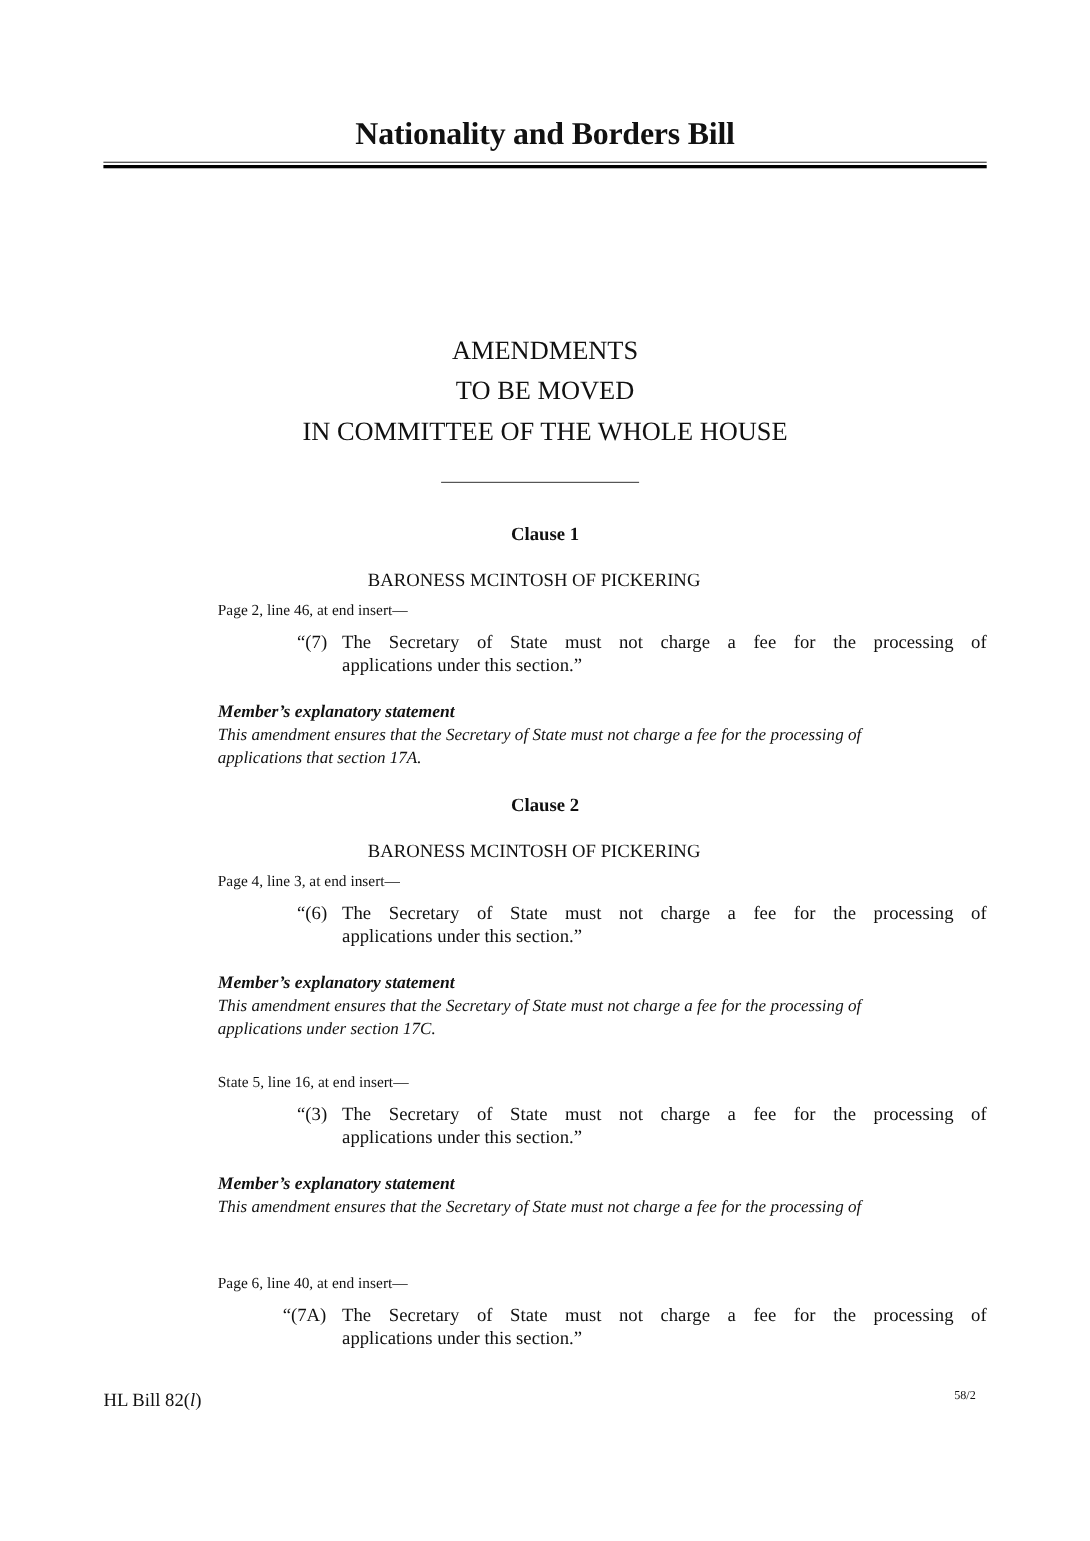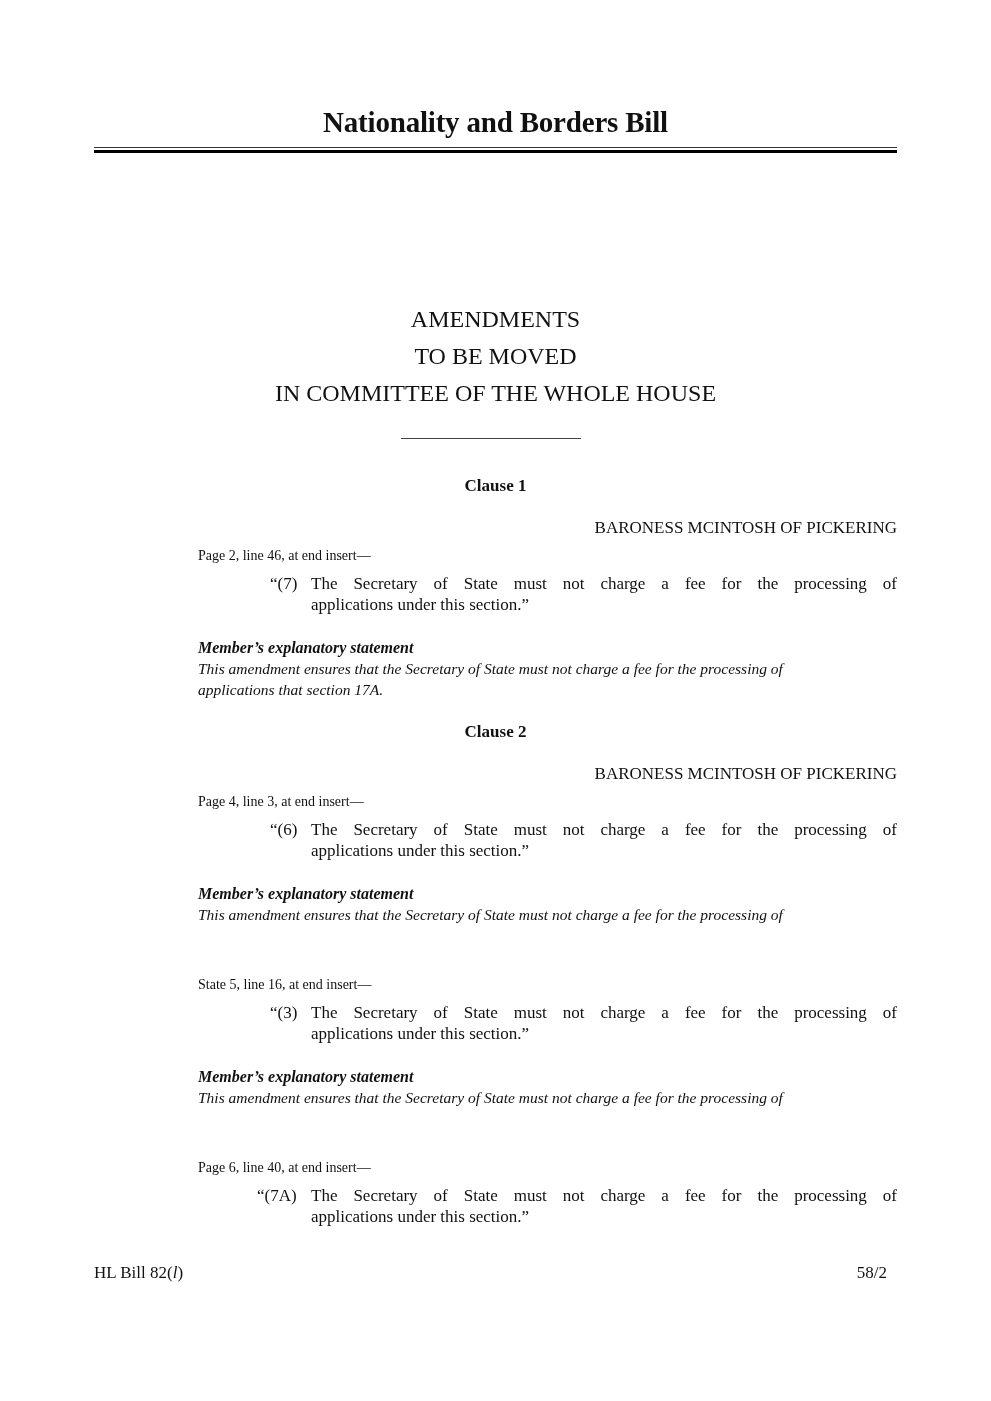--- a/index.html
+++ b/index.html
@@ -43,22 +43,22 @@
       background: #444;
     }
 
     .clause {
       left: 94px; width: 803px;
       text-align: center;
       font-size: 17px;
       font-weight: bold;
     }
     .member {
-      left: 94px; width: 803px;
-      text-align: right;
+      left: 84px; width: 803px;
+      text-align: center;
       font-size: 17px;
     }
     .page-ref {
       left: 198px;
       font-size: 14px;
     }
     .insert {
       left: 198px; width: 699px;
       font-size: 17px;
       line-height: 21px;
@@ -94,21 +94,21 @@
       font-style: italic;
       font-size: 15.5px;
     }
 
     .footer-left {
       left: 94px; top: 1263px;
       font-size: 17px;
     }
     .footer-right {
       right: 104px; top: 1263px;
-      font-size: 17px;
+      font-size: 11px;
     }
   </style>
 </head>
 <body>
 
 <div class="abs title">Nationality and Borders Bill</div>
 <div class="abs rule-thin"></div>
 <div class="abs rule-thick"></div>
 
 <div class="abs heading-line" style="top:306px;">AMENDMENTS</div>
@@ -139,20 +139,21 @@
 <div class="abs insert" style="top:819px;">
   <span class="num" style="left:72px;">“(6)</span>
   <div class="text">
     <span class="l1">The Secretary of State must not charge a fee for the processing of</span>
     <span class="l2">applications under this section.”</span>
   </div>
 </div>
 <div class="abs stmt" style="top:883px;">
   <div class="stmt-title">Member’s explanatory statement</div>
   <div class="stmt-body">This amendment ensures that the Secretary of State must not charge a fee for the processing of</div>
+  <div class="stmt-body">applications under section 17C.</div>
 </div>
 
 <div class="abs page-ref" style="top:977px;">State 5, line 16, at end insert—</div>
 <div class="abs insert" style="top:1002px;">
   <span class="num" style="left:72px;">“(3)</span>
   <div class="text">
     <span class="l1">The Secretary of State must not charge a fee for the processing of</span>
     <span class="l2">applications under this section.”</span>
   </div>
 </div>

